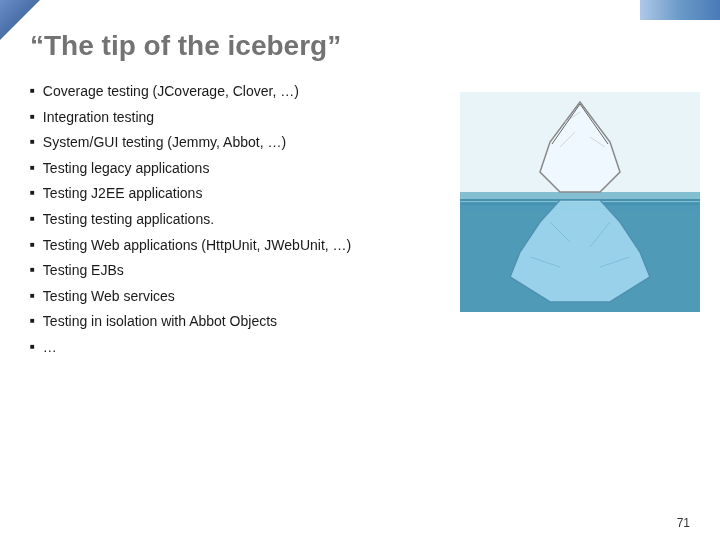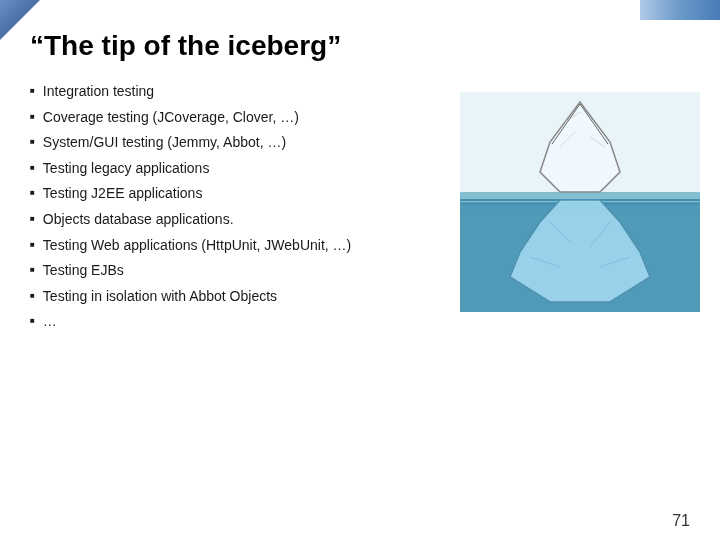--- a/index.html
+++ b/index.html
@@ -37,21 +37,21 @@
       position: absolute;
       top: 30px;
       left: 30px;
       right: 20px;
       bottom: 30px;
     }
 
     .slide-title {
       font-size: 28px;
       font-weight: bold;
-      color: #000000;
+      color: #737373;
       margin-bottom: 20px;
       font-family: Arial, sans-serif;
     }
 
     .content-area {
       display: flex;
       flex-direction: row;
       align-items: flex-start;
       gap: 20px;
     }
@@ -87,43 +87,44 @@
 
     .iceberg-svg {
       width: 240px;
       height: 220px;
     }
 
     .page-number {
       position: absolute;
       bottom: 10px;
       right: 30px;
-      font-size: 16px;
+      font-size: 12px;
       color: #333;
     }
   </style>
 </head>
 <body>
 
 <div class="corner-top-left"></div>
 <div class="corner-top-right"></div>
 
 <div class="main-content">
   <h1 class="slide-title">“The tip of the iceberg”</h1>
 
   <div class="content-area">
     <ul class="bullet-list">
-    <li>Integration testing</li>
-        <li>Coverage testing (JCoverage, Clover, …)</li>
+    <li>Coverage testing (JCoverage, Clover, …)</li>
+        <li>Integration testing</li>
         <li>System/GUI testing (Jemmy, Abbot, …)</li>
         <li>Testing legacy applications</li>
         <li>Testing J2EE applications</li>
-        <li>Objects database applications.</li>
+        <li>Testing testing applications.</li>
         <li>Testing Web applications (HttpUnit, JWebUnit, …)</li>
         <li>Testing EJBs</li>
+        <li>Testing Web services</li>
         <li>Testing in isolation with Abbot Objects</li>
         <li>…</li>
       </ul>
 
     <div class="iceberg-container">
       <svg class="iceberg-svg" viewBox="0 0 240 220" xmlns="http://www.w3.org/2000/svg">
 
         <rect x="0" y="0" width="240" height="120" fill="#e8f4f8"></rect>
 
         <rect x="0" y="100" width="240" height="120" fill="#5aa8c0" opacity="0.7"></rect>

